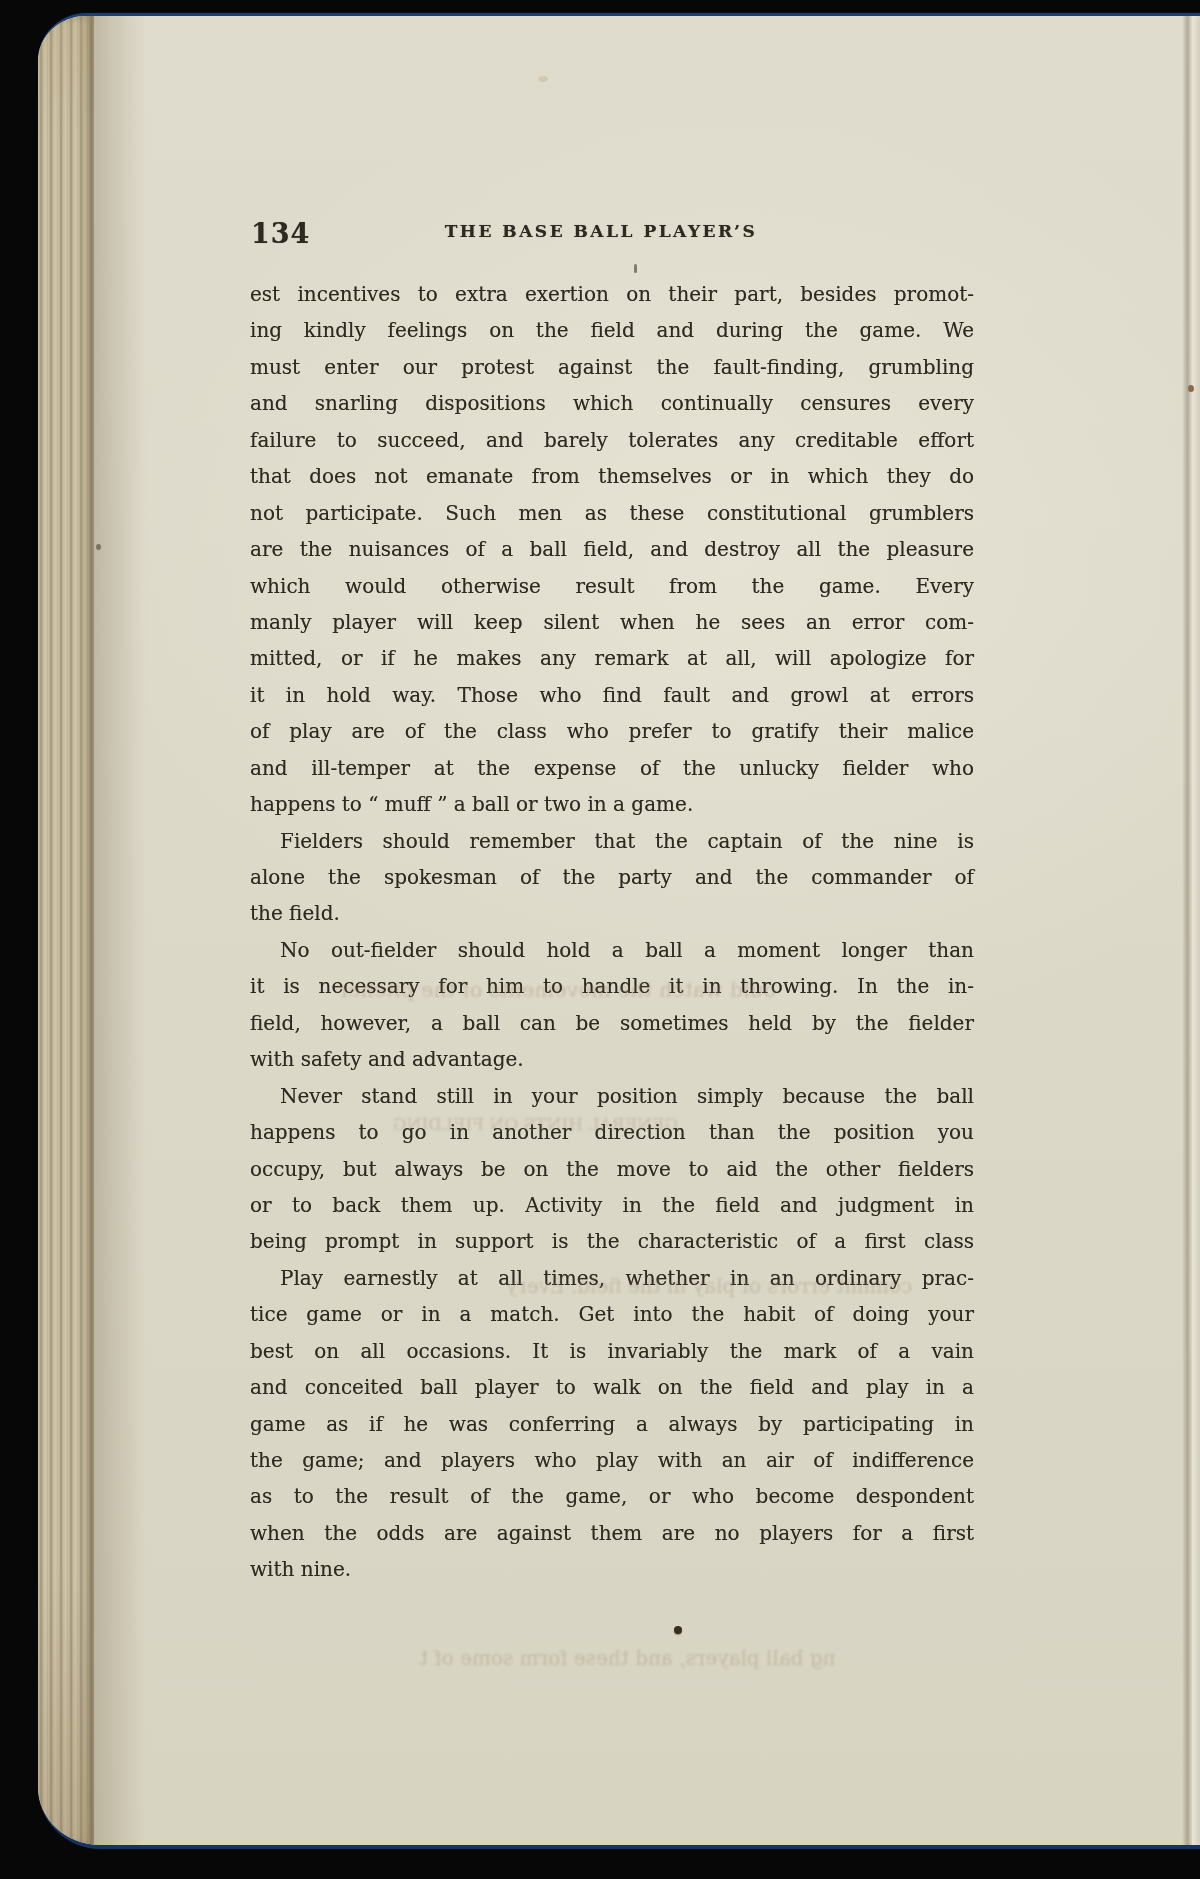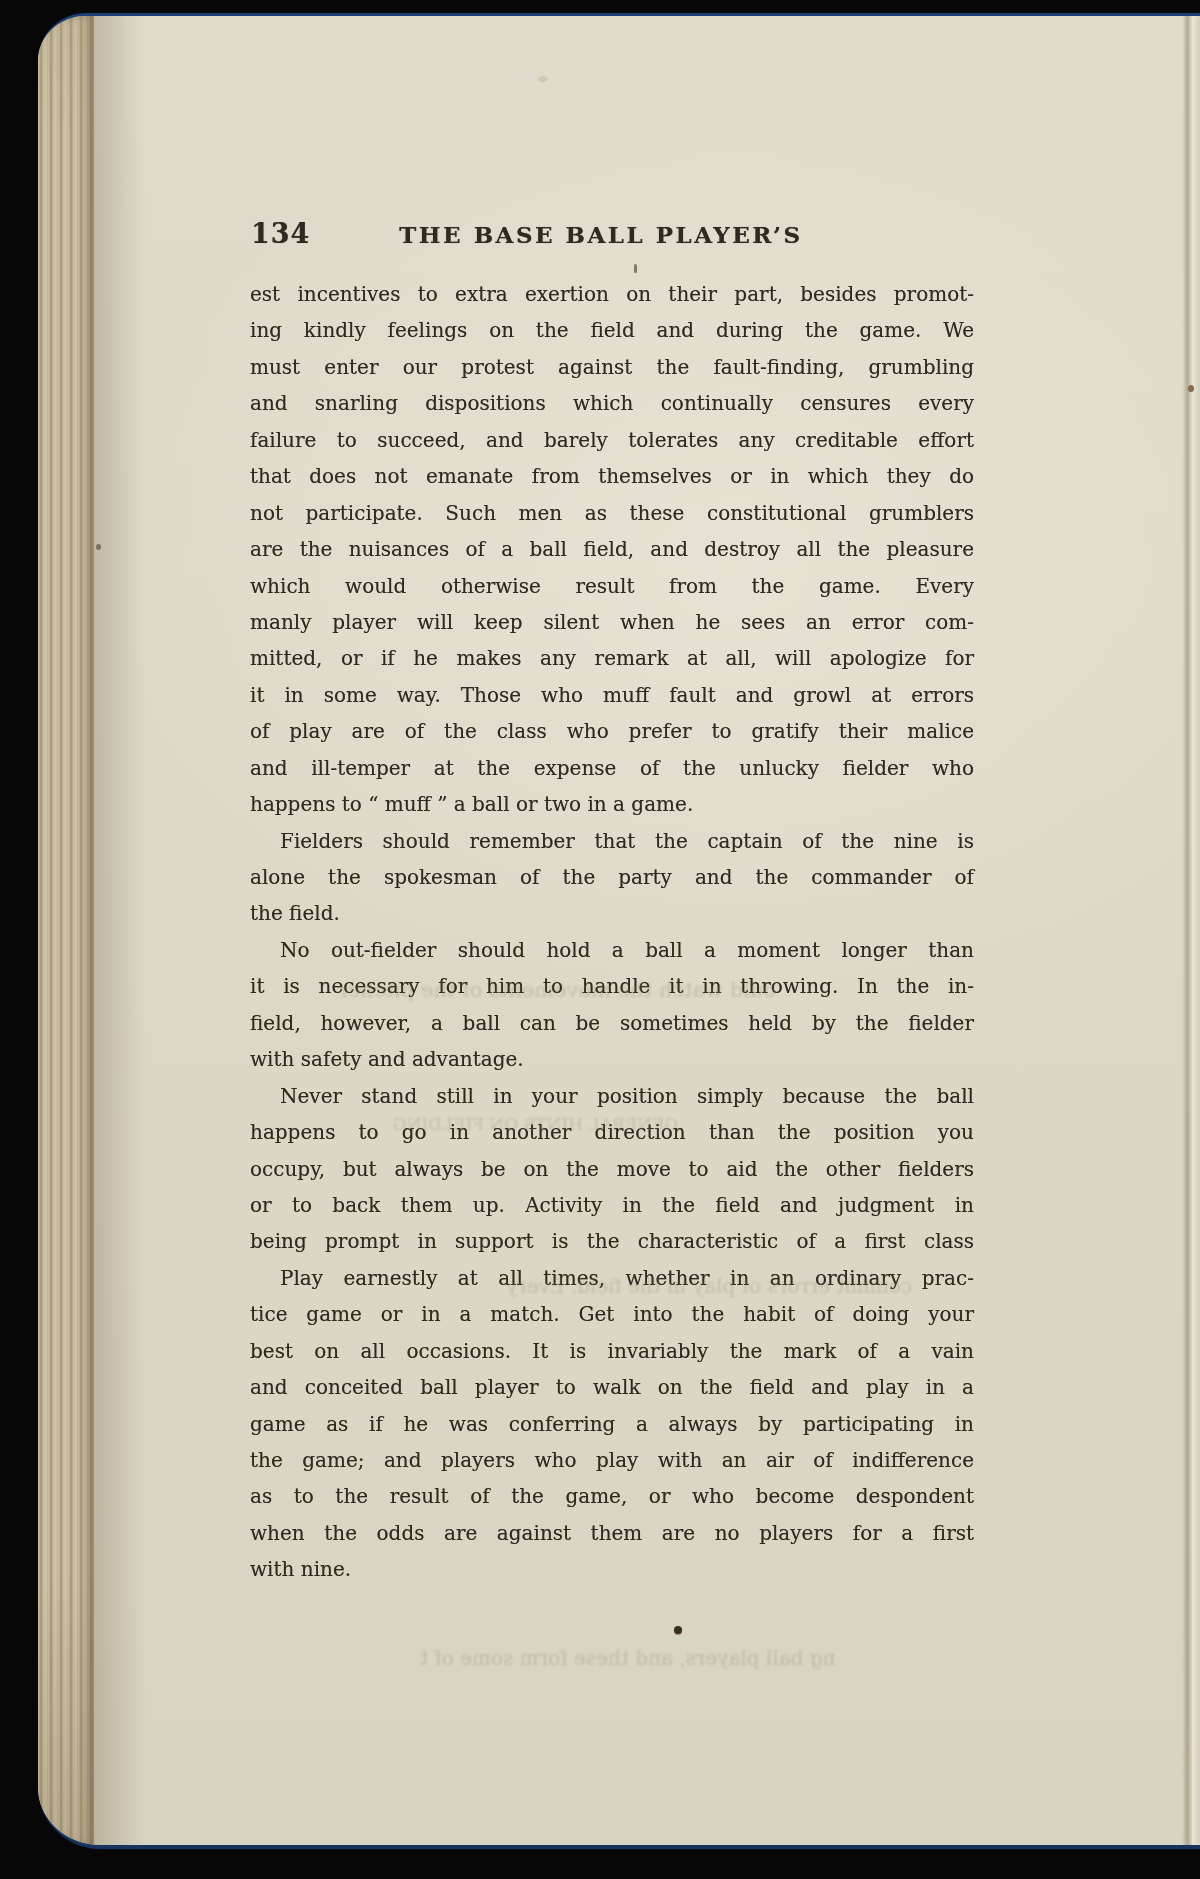--- a/index.html
+++ b/index.html
@@ -55,21 +55,21 @@
     color:#2e2a21;
   }
   .folio{
     position:absolute;left:23px;top:2px;
     font-size:27px;font-weight:700;letter-spacing:1px;
     text-shadow:0 0 .7px rgba(46,42,34,.6);
   }
   .running-title{
     position:absolute;left:0;right:0;top:5px;
     text-align:center;
-    font-size:23px;font-weight:700;letter-spacing:2.5px;
+    font-size:17px;font-weight:700;letter-spacing:2.5px;
     text-shadow:0 0 .7px rgba(46,42,34,.6);
   }
   .body-text{
     position:absolute;left:212px;top:260px;width:724px;
     font-size:20px;color:#2e2a21;
     text-shadow:0 0 .6px rgba(46,42,34,.5);
   }
   .line{
     height:36.45px;line-height:36.45px;
     text-align:justify;text-align-last:justify;
@@ -113,21 +113,21 @@
       <div class="line">ing kindly feelings on the field and during the game.  We</div>
       <div class="line">must enter our protest against the fault-finding, grumbling</div>
       <div class="line">and snarling dispositions which continually censures every</div>
       <div class="line">failure to succeed, and barely tolerates any creditable effort</div>
       <div class="line">that does not emanate from themselves or in which they do</div>
       <div class="line">not participate.  Such men as these constitutional grumblers</div>
       <div class="line">are the nuisances of a ball field, and destroy all the pleasure</div>
       <div class="line">which would otherwise result from the game.  Every</div>
       <div class="line">manly player will keep silent when he sees an error com-</div>
       <div class="line">mitted, or if he makes any remark at all, will apologize for</div>
-      <div class="line">it in some way.  Those who muff fault and growl at errors</div>
+      <div class="line">it in hold way.  Those who find fault and growl at errors</div>
       <div class="line">of play are of the class who prefer to gratify their malice</div>
       <div class="line">and ill-temper at the expense of the unlucky fielder who</div>
       <div class="line end">happens to “ muff ” a ball or two in a game.</div>
       <div class="line indent">Fielders should remember that the captain of the nine is</div>
       <div class="line">alone the spokesman of the party and the commander of</div>
       <div class="line end">the field.</div>
       <div class="line indent">No out-fielder should hold a ball a moment longer than</div>
       <div class="line">it is necessary for him to handle it in throwing.  In the in-</div>
       <div class="line">field, however, a ball can be sometimes held by the fielder</div>
       <div class="line end">with safety and advantage.</div>

